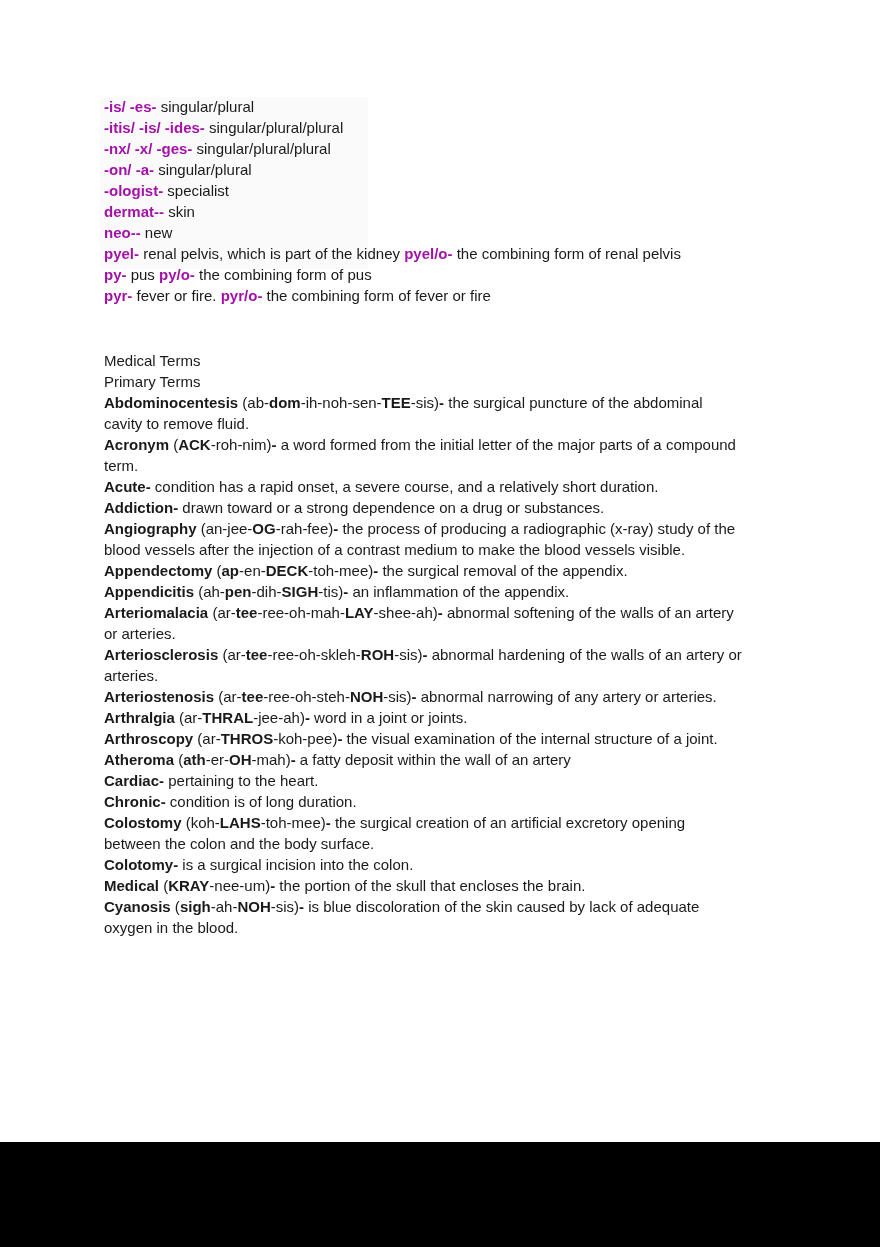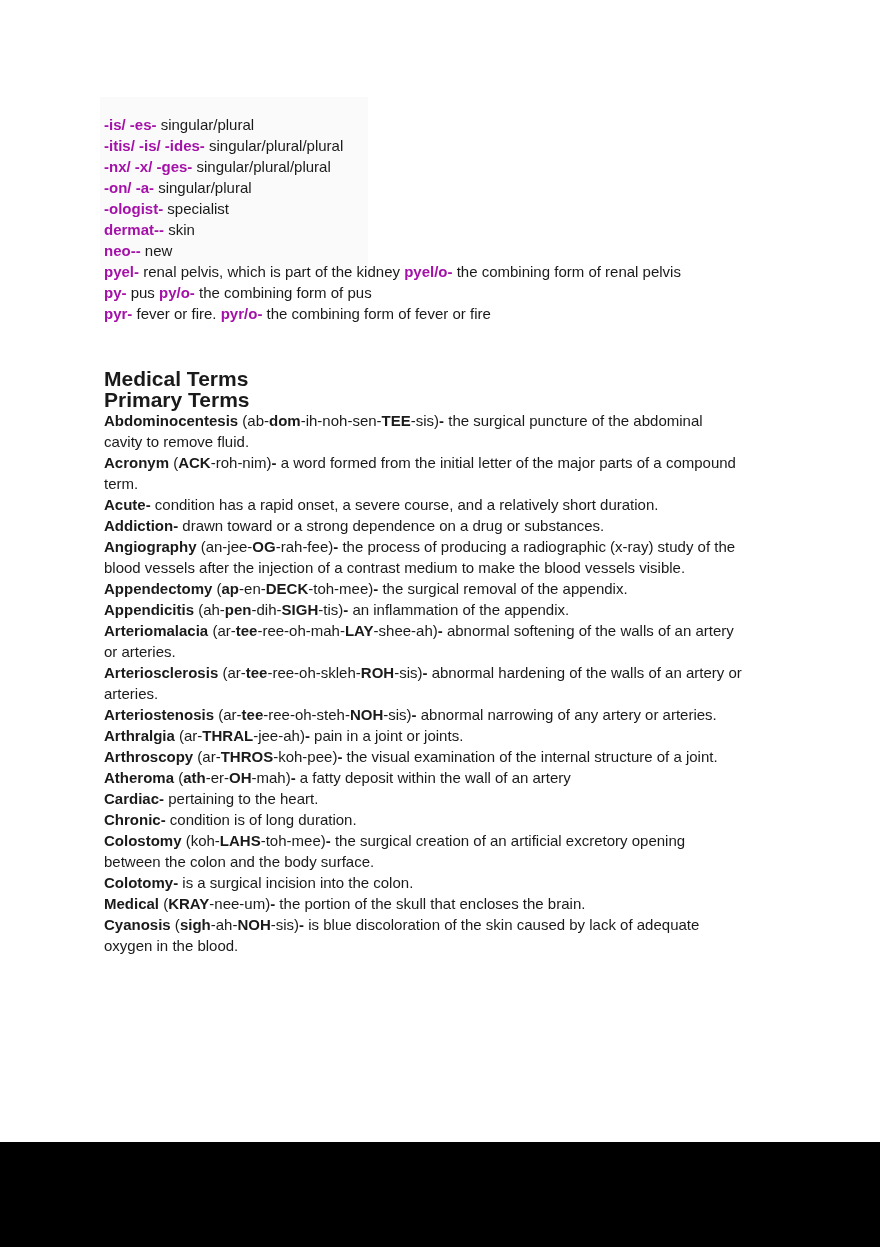--- a/index.html
+++ b/index.html
@@ -15,29 +15,29 @@
     position: absolute;
     left: 100px;
     top: 97px;
     width: 268px;
     height: 172px;
     background: var(--shade, #fafafa);
   }
   .content {
     position: absolute;
     left: 104px;
-    top: 114px;
+    top: 96px;
     width: 720px;
     font-size: 15px;
     line-height: 21px;
     color: var(--text, #1a1a1a);
   }
   .content p.line { margin: 0; }
   .section-gap { height: 44px; }
-  .heading { font-weight: bold; margin: 0; font-size: 21px; line-height: 21px; }
+  .heading { font-weight: normal; margin: 0; font-size: 15px; line-height: 21px; }
   span.hl { color: var(--accent, #A411A9); font-weight: bold; }
   span.b { font-weight: bold; }
   .bottom-bar {
     position: absolute;
     left: 0;
     top: 1142px;
     width: 880px;
     height: 105px;
     background: var(--bar, #000000);
   }
@@ -67,21 +67,21 @@
         <p class="line"><span class="b">Abdominocentesis</span><span> (ab-</span><span class="b">dom</span><span>-ih-noh-sen-</span><span class="b">TEE</span><span>-sis)</span><span class="b">-</span><span> the surgical puncture of the abdominal</span><br><span>cavity to remove fluid.</span></p>
         <p class="line"><span class="b">Acronym</span><span> (</span><span class="b">ACK</span><span>-roh-nim)</span><span class="b">-</span><span> a word formed from the initial letter of the major parts of a compound</span><br><span>term.</span></p>
         <p class="line"><span class="b">Acute-</span><span> condition has a rapid onset, a severe course, and a relatively short duration.</span></p>
         <p class="line"><span class="b">Addiction-</span><span> drawn toward or a strong dependence on a drug or substances.</span></p>
         <p class="line"><span class="b">Angiography</span><span> (an-jee-</span><span class="b">OG</span><span>-rah-fee)</span><span class="b">-</span><span> the process of producing a radiographic (x-ray) study of the</span><br><span>blood vessels after the injection of a contrast medium to make the blood vessels visible.</span></p>
         <p class="line"><span class="b">Appendectomy</span><span> (</span><span class="b">ap</span><span>-en-</span><span class="b">DECK</span><span>-toh-mee)</span><span class="b">-</span><span> the surgical removal of the appendix.</span></p>
         <p class="line"><span class="b">Appendicitis</span><span> (ah-</span><span class="b">pen</span><span>-dih-</span><span class="b">SIGH</span><span>-tis)</span><span class="b">-</span><span> an inflammation of the appendix.</span></p>
         <p class="line"><span class="b">Arteriomalacia</span><span> (ar-</span><span class="b">tee</span><span>-ree-oh-mah-</span><span class="b">LAY</span><span>-shee-ah)</span><span class="b">-</span><span> abnormal softening of the walls of an artery</span><br><span>or arteries.</span></p>
         <p class="line"><span class="b">Arteriosclerosis</span><span> (ar-</span><span class="b">tee</span><span>-ree-oh-skleh-</span><span class="b">ROH</span><span>-sis)</span><span class="b">-</span><span> abnormal hardening of the walls of an artery or</span><br><span>arteries.</span></p>
         <p class="line"><span class="b">Arteriostenosis</span><span> (ar-</span><span class="b">tee</span><span>-ree-oh-steh-</span><span class="b">NOH</span><span>-sis)</span><span class="b">-</span><span> abnormal narrowing of any artery or arteries.</span></p>
-        <p class="line"><span class="b">Arthralgia</span><span> (ar-</span><span class="b">THRAL</span><span>-jee-ah)</span><span class="b">-</span><span> pain in a joint or joints.</span></p>
+        <p class="line"><span class="b">Arthralgia</span><span> (ar-</span><span class="b">THRAL</span><span>-jee-ah)</span><span class="b">-</span><span> word in a joint or joints.</span></p>
         <p class="line"><span class="b">Arthroscopy</span><span> (ar-</span><span class="b">THROS</span><span>-koh-pee)</span><span class="b">-</span><span> the visual examination of the internal structure of a joint.</span></p>
         <p class="line"><span class="b">Atheroma</span><span> (</span><span class="b">ath</span><span>-er-</span><span class="b">OH</span><span>-mah)</span><span class="b">-</span><span> a fatty deposit within the wall of an artery</span></p>
         <p class="line"><span class="b">Cardiac-</span><span> pertaining to the heart.</span></p>
         <p class="line"><span class="b">Chronic-</span><span> condition is of long duration.</span></p>
         <p class="line"><span class="b">Colostomy</span><span> (koh-</span><span class="b">LAHS</span><span>-toh-mee)</span><span class="b">-</span><span> the surgical creation of an artificial excretory opening</span><br><span>between the colon and the body surface.</span></p>
         <p class="line"><span class="b">Colotomy-</span><span> is a surgical incision into the colon.</span></p>
         <p class="line"><span class="b">Medical</span><span> (</span><span class="b">KRAY</span><span>-nee-um)</span><span class="b">-</span><span> the portion of the skull that encloses the brain.</span></p>
         <p class="line"><span class="b">Cyanosis</span><span> (</span><span class="b">sigh</span><span>-ah-</span><span class="b">NOH</span><span>-sis)</span><span class="b">-</span><span> is blue discoloration of the skin caused by lack of adequate</span><br><span>oxygen in the blood.</span></p>
       </div>
   </div>

